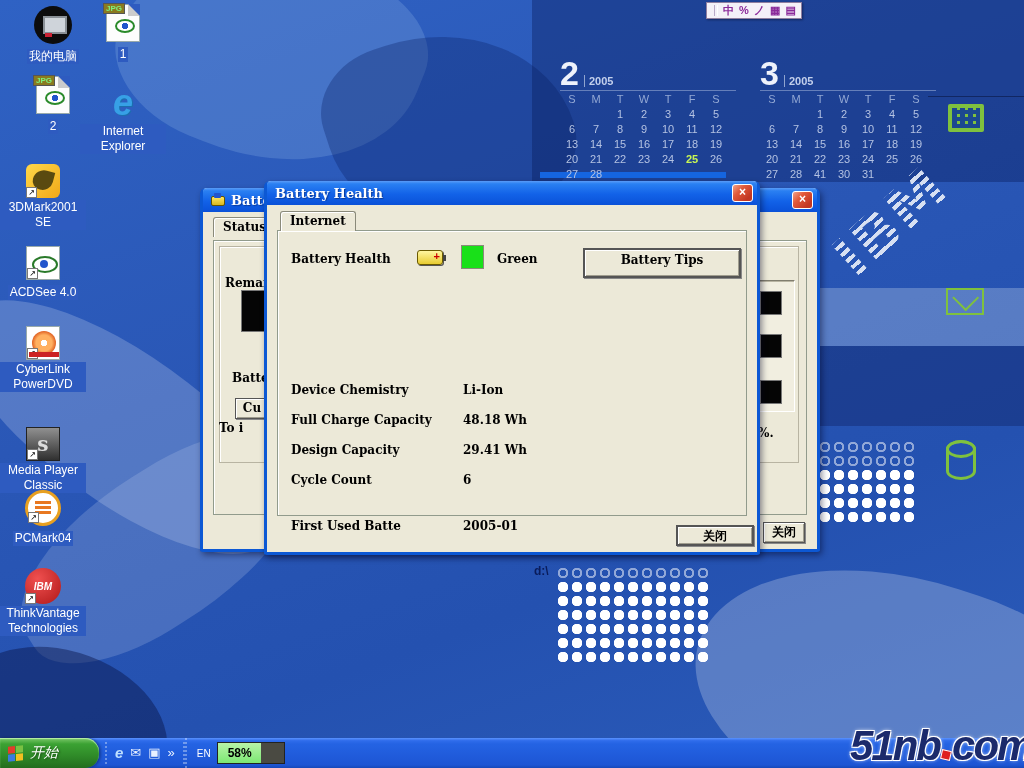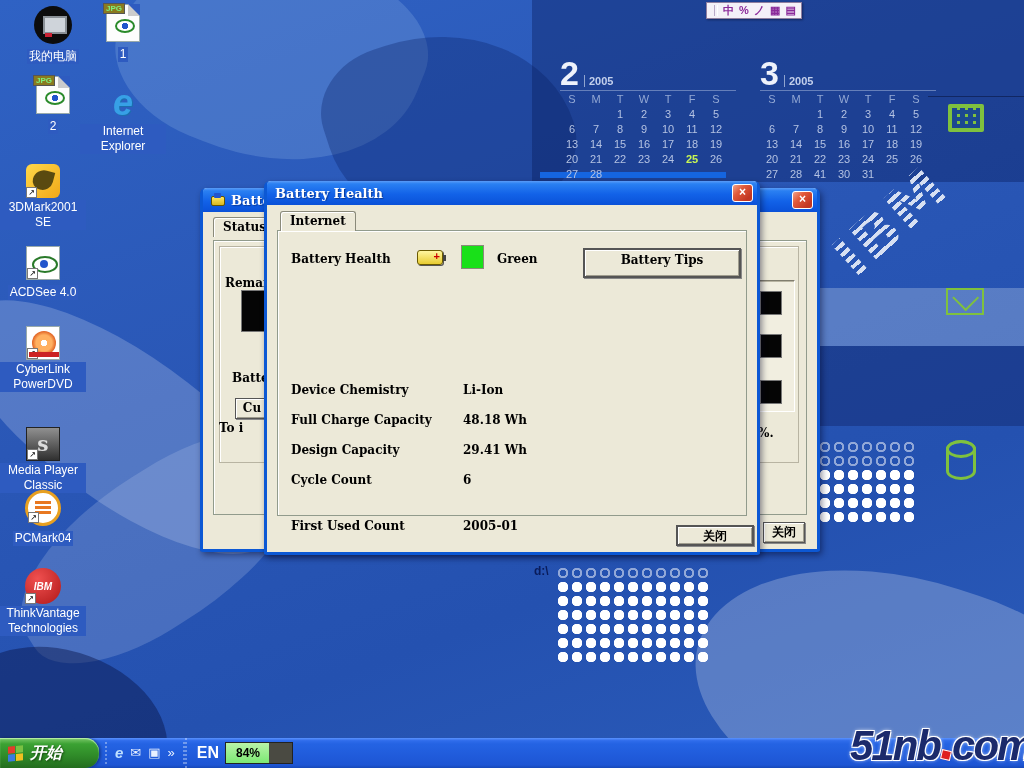--- a/index.html
+++ b/index.html
@@ -147,39 +147,39 @@
   .info-grid div:nth-child(9), .info-grid div:nth-child(10) { margin-top:16px; }
 
   
   #taskbar { position:absolute; left:0; bottom:0; width:1024px; height:30px; z-index:20;
     background:linear-gradient(180deg,#5a93ff 0%,#2f6ceb 9%,#2463e3 20%,#1d55d4 90%,#1648b8 100%); display:flex; align-items:center; }
   #start-btn { width:99px; height:30px; border-radius:0 14px 14px 0; display:flex; align-items:center; gap:6px; padding:0 14px 0 8px; cursor:pointer;
     background:linear-gradient(180deg,#7cc86a 0%,#3ba233 20%,#2f8a28 60%,#236d1e 100%); box-shadow:inset 0 1px 1px #b8f0a8, 2px 0 3px rgba(0,0,30,.35); }
   #start-btn .flag { width:16px; height:15px; display:grid; grid-template-columns:7px 7px; grid-template-rows:7px 7px; gap:1px; transform:skewY(-6deg); }
   #start-btn .flag i:nth-child(1){background:#e23c2c;} #start-btn .flag i:nth-child(2){background:#7ac143;}
   #start-btn .flag i:nth-child(3){background:#3a7ae0;} #start-btn .flag i:nth-child(4){background:#f0c020;}
-  #start-btn .start-label { color:#fff; font-size:16px; font-weight:bold; font-style:italic; text-shadow:1px 1px 2px #184a10; }
+  #start-btn .start-label { color:#fff; font-size:14px; font-weight:normal; font-style:italic; text-shadow:1px 1px 2px #184a10; }
   .ql { display:flex; align-items:center; gap:7px; padding:0 8px; border-left:2px dotted rgba(255,255,255,.35); border-right:2px dotted rgba(255,255,255,.35); margin-left:6px; height:22px; }
   .ql span { font-size:13px; color:#e8f0ff; cursor:pointer; line-height:16px; }
   .ql .qie { font-weight:bold; font-style:italic; color:#bfe0ff; font-size:15px; }
   #task-buttons { display:flex; gap:4px; padding:0 6px; flex:1; }
   .task { width:128px; height:24px; border-radius:3px; display:flex; align-items:center; gap:4px; padding:0 5px; cursor:pointer;
     background:linear-gradient(180deg,#5f8cf5 0%,#3a6fe5 45%,#2e60d8 100%); box-shadow:inset 0 1px 0 #8ab0ff; color:#fff; font-size:12px; }
   .task.active { background:#1a46b4; box-shadow:inset 1px 1px 3px #0a2a7a; }
   .tlabel { overflow:hidden; white-space:nowrap; }
   .ticon { width:15px; height:14px; flex:0 0 15px; position:relative; }
   .ticon.ie-page { background:#fff; border:1px solid #99a; }
   .ticon.ie-page::after { content:"e"; position:absolute; left:3px; top:-2px; font-size:12px; font-weight:bold; font-style:italic; color:#2e8fd0; }
   .ticon.paint { background:#fdfdf0; border:1px solid #99a; }
   .ticon.paint::before { content:""; position:absolute; left:2px; top:2px; width:5px; height:5px; background:#d22; border-radius:50%; }
   .ticon.paint::after { content:""; position:absolute; right:2px; bottom:2px; width:6px; height:5px; background:#36c; }
   .ticon.battery::before { content:""; position:absolute; left:0; top:4px; width:11px; height:7px; background:linear-gradient(#ffe860,#d8b820); border:1px solid #665500; border-radius:1px; }
   .ticon.battery::after { content:""; position:absolute; left:3px; top:0; width:7px; height:5px; background:#2255cc; }
   #tray { display:flex; align-items:center; gap:6px; height:30px; padding:0 6px 0 10px; border-left:2px dotted rgba(255,255,255,.35); }
-  #tray .lang { color:#fff; font-size:16px; font-weight:bold; }
+  #tray .lang { color:#fff; font-size:10px; font-weight:normal; }
   .tray-batt { width:68px; height:22px; background:#4a4a42; position:relative; border:1px solid #222; }
   .tray-batt .fill { position:absolute; left:0; top:0; bottom:0; width:65%; background:linear-gradient(#b8f2a8,#7ce873); }
   .tray-batt .pct { position:absolute; left:10px; top:3px; font-size:12px; font-weight:bold; color:#000; }
 
   
   #watermark { position:absolute; left:850px; top:722px; z-index:30; font-size:42px; font-weight:900; font-style:italic; letter-spacing:-2px; color:#1b2a6b; white-space:nowrap;
     text-shadow:-1px -1px 0 #fff,1px -1px 0 #fff,-1px 1px 0 #fff,1px 1px 0 #fff,0 0 4px #fff; }
   #watermark .red-dot { display:inline-block; width:10px; height:10px; background:#e02020; border:1px solid #fff; transform:rotate(12deg); margin:0 1px; }
 </style>
 </head>
@@ -388,21 +388,21 @@
   <div class="xpbtn" style="left:316px; top:67px; width:158px; height:30px; line-height:20px; border-width:2px;">Battery Tips</div>
   <div class="info-grid">
       <div>Device Chemistry</div>
       <div>Li-Ion</div>
       <div>Full Charge Capacity</div>
       <div>48.18 Wh</div>
       <div>Design Capacity</div>
       <div>29.41 Wh</div>
       <div>Cycle Count</div>
       <div>6</div>
-      <div>First Used Count</div>
+      <div>First Used Batte</div>
       <div>2005-01</div>
     </div>
   <div class="xpbtn" style="left:409px; top:344px; width:78px; height:21px; line-height:19px; border-width:2px;">关闭</div>
 </div>
 
 <div id="taskbar">
   <div id="start-btn">
     <span class="flag">
         <i></i>
         <i></i>
@@ -414,18 +414,18 @@
   <div class="ql">
     <span class="qie">e</span>
     <span>✉</span>
     <span>▣</span>
     <span>»</span>
   </div>
   <div id="tray">
     <span class="lang">EN</span>
     <span class="tray-batt">
       <span class="fill"></span>
-      <span class="pct">84%</span>
+      <span class="pct">58%</span>
     </span>
   </div>
 </div>
 
 <div id="watermark"><span>51nb</span><span class="red-dot"></span><span>com</span></div>
 
 </body></html>

